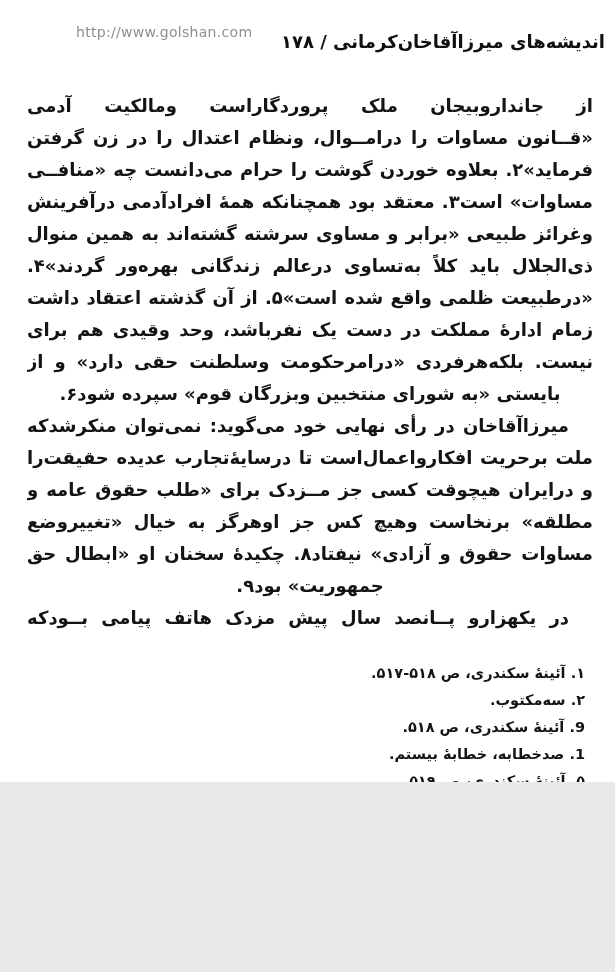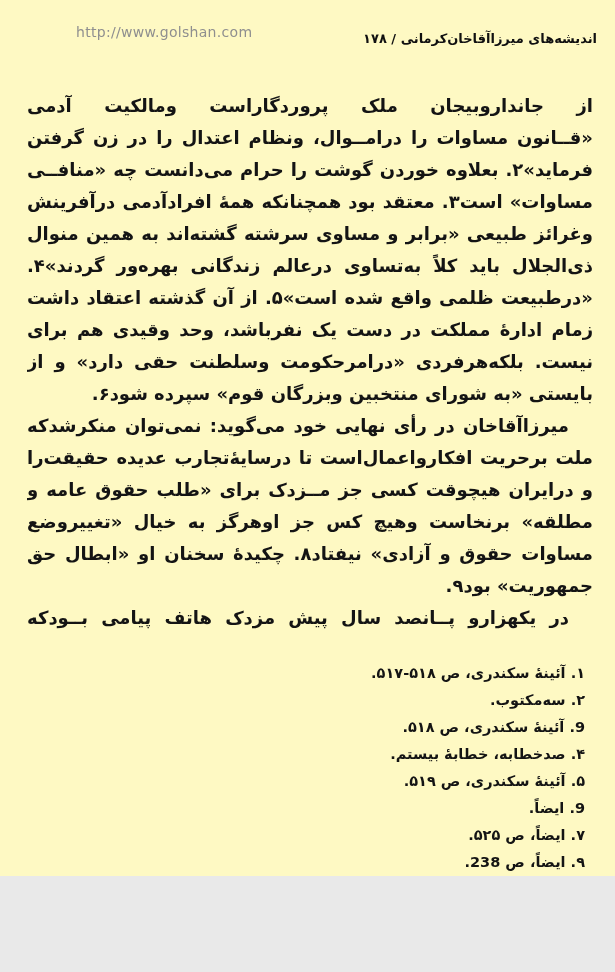--- a/index.html
+++ b/index.html
@@ -1,35 +1,35 @@
 <!DOCTYPE html>
 <html lang="fa"><head>
 <meta charset="utf-8">
 <style>
   html,body{margin:0;padding:0;background:#e9e9e9;}
   .page{
-    position:relative;width:615px;height:876px;background:#fef9c3;overflow:hidden;
+    position:relative;width:615px;height:782px;background:#ffffff;overflow:hidden;
     font-family:"DejaVu Sans",sans-serif;color:#161616;
   }
   .url-mark{
     position:absolute;left:76px;top:24px;
     font-size:14px;color:#8f8f8f;letter-spacing:.3px;direction:ltr;
     font-family:"DejaVu Sans",sans-serif;
   }
   .running-head{
-    position:absolute;right:18px;top:31px;direction:rtl;unicode-bidi:plaintext;
-    font-size:13px;font-weight:bold;color:#101010;white-space:nowrap;
+    position:absolute;right:10px;top:31px;direction:rtl;unicode-bidi:plaintext;
+    font-size:18px;font-weight:bold;color:#101010;white-space:nowrap;
   }
   .body-text{
     position:absolute;left:27px;right:22px;top:90px;direction:rtl;
     font-size:18px;font-weight:bold;color:#141414;
   }
   .ln{line-height:32px;height:32px;overflow:hidden;}
   .j{text-align:justify;text-align-last:justify;}
-  .end{text-align:right;}
+  .end{text-align:center;}
   .ind{text-indent:24px;}
   .footnotes{
     position:absolute;right:30px;top:660px;left:60px;direction:rtl;
     font-size:14.5px;font-weight:bold;color:#141414;text-align:right;
   }
   .fn{line-height:27px;height:27px;overflow:hidden;text-align:right;}
 </style>
 </head>
 <body>
 
@@ -56,20 +56,20 @@
     <div class="ln j">مطلقه» برنخاست وهیچ کس جز اوهرگز به خیال «تغییروضع حــکومت وطلب</div>
     <div class="ln j">مساوات حقوق و آزادی» نیفتاد۸. چکیدۀ سخنان او «ابطال حق سلطنت و تأسیس</div>
     <div class="ln end">جمهوریت» بود۹.</div>
     <div class="ln j ind">در یکهزارو پــانصد سال پیش مزدک هاتف پیامی بــودکه امروزه اروپا به</div>
   </div>
 
   <div class="footnotes">
     <div class="fn">۱. آئینۀ سکندری، ص ۵۱۸-۵۱۷.</div>
     <div class="fn">۲. سه‌مکتوب.</div>
     <div class="fn">9. آئینۀ سکندری، ص ۵۱۸.</div>
-    <div class="fn">۴. صدخطابه، خطابۀ بیستم.</div>
+    <div class="fn">1. صدخطابه، خطابۀ بیستم.</div>
     <div class="fn">۵. آئینۀ سکندری، ص ۵۱۹.</div>
     <div class="fn">9. ایضاً.</div>
     <div class="fn">۷. ایضاً، ص ۵۲۵.</div>
     <div class="fn">۹. ایضاً، ص 238.</div>
   </div>
 
 </div>
 
 </body></html>

